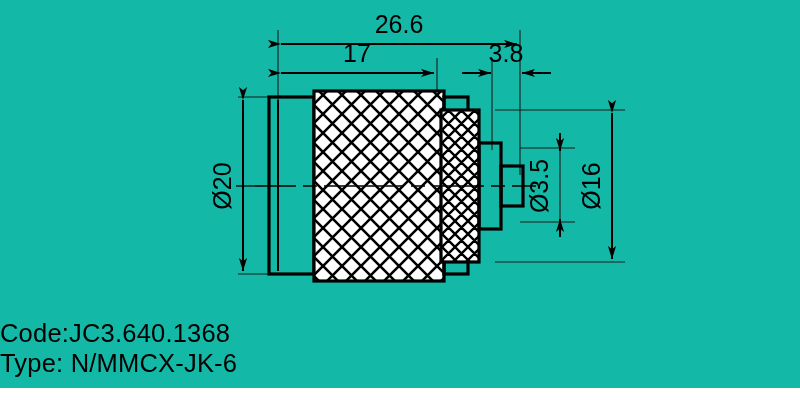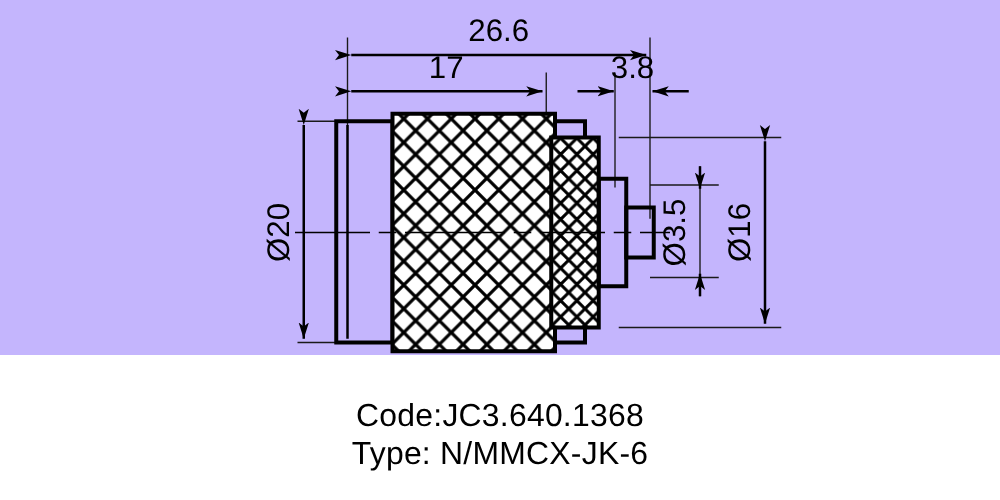--- a/index.html
+++ b/index.html
@@ -10,22 +10,22 @@
   body {
     width: 800px;
     height: 400px;
     overflow: hidden;
     font-family: "Liberation Sans", sans-serif;
     color: #000000;
   }
   #drawing-root {
     position: relative;
     width: 800px;
-    height: 284px;
-    background: #c4b5fd;
+    height: 388px;
+    background: #14b8a6;
   }
   svg#cad {
     display: block;
     width: 800px;
     height: 400px;
   }
   .dimtext {
     font-family: "Liberation Sans", sans-serif;
     font-size: 25px;
     fill: #000000;
@@ -158,18 +158,18 @@
 
     </g>
 
     <g>
       <line class="centerline" x1="236" y1="186" x2="352" y2="186" stroke-dasharray="60 7 14 7"></line>
       <line class="centerline" x1="352" y1="186" x2="536" y2="186" stroke-dasharray="52 7 14 7"></line>
     </g>
 
   </svg>
 
-  <div style="position:absolute; left:0; top:318px; width:800px; text-align:center;">
+  <div style="position:absolute; left:0; top:318px; width:800px; text-align:left;">
     <div style="font-size:25.5px; line-height:30px; letter-spacing:0.2px;">Code:JC3.640.1368</div>
     <div style="font-size:25.5px; line-height:30px; letter-spacing:0.2px;">Type: N/MMCX-JK-6</div>
   </div>
 
 </div>
 
 </body></html>

